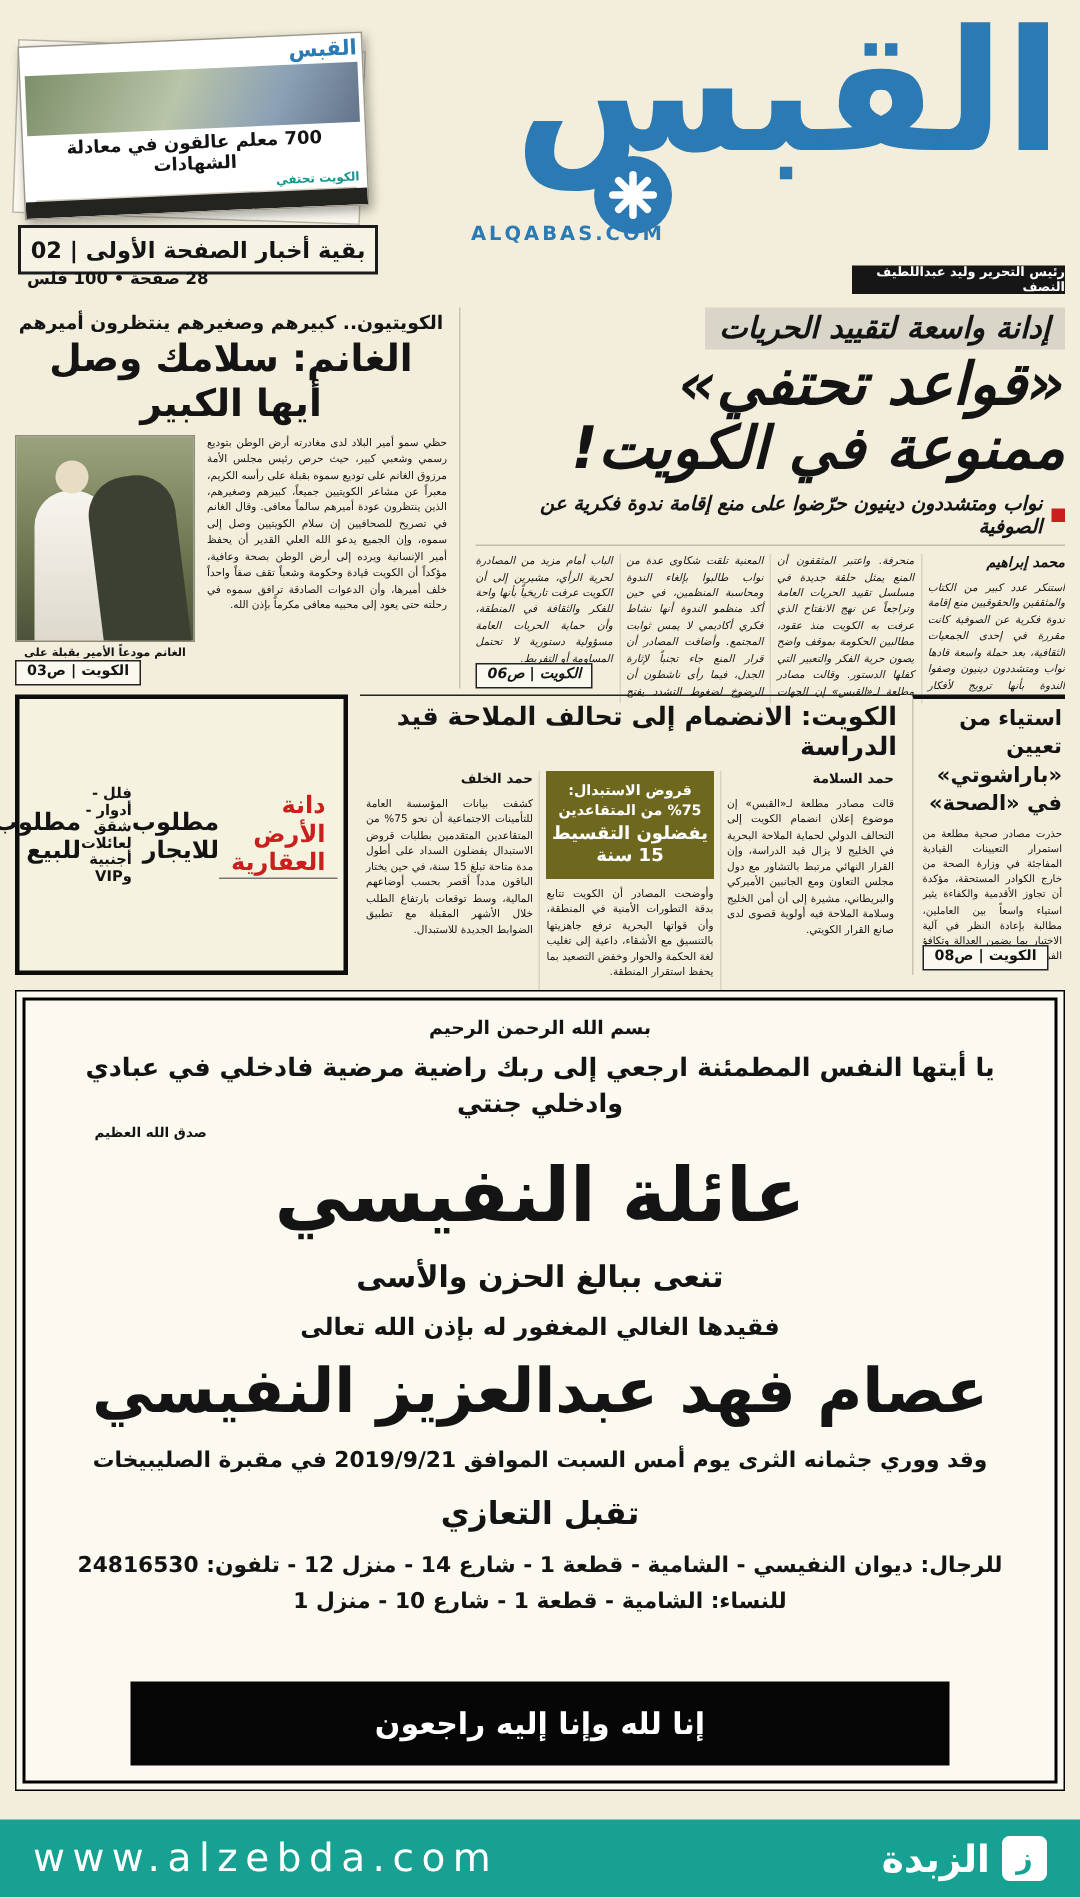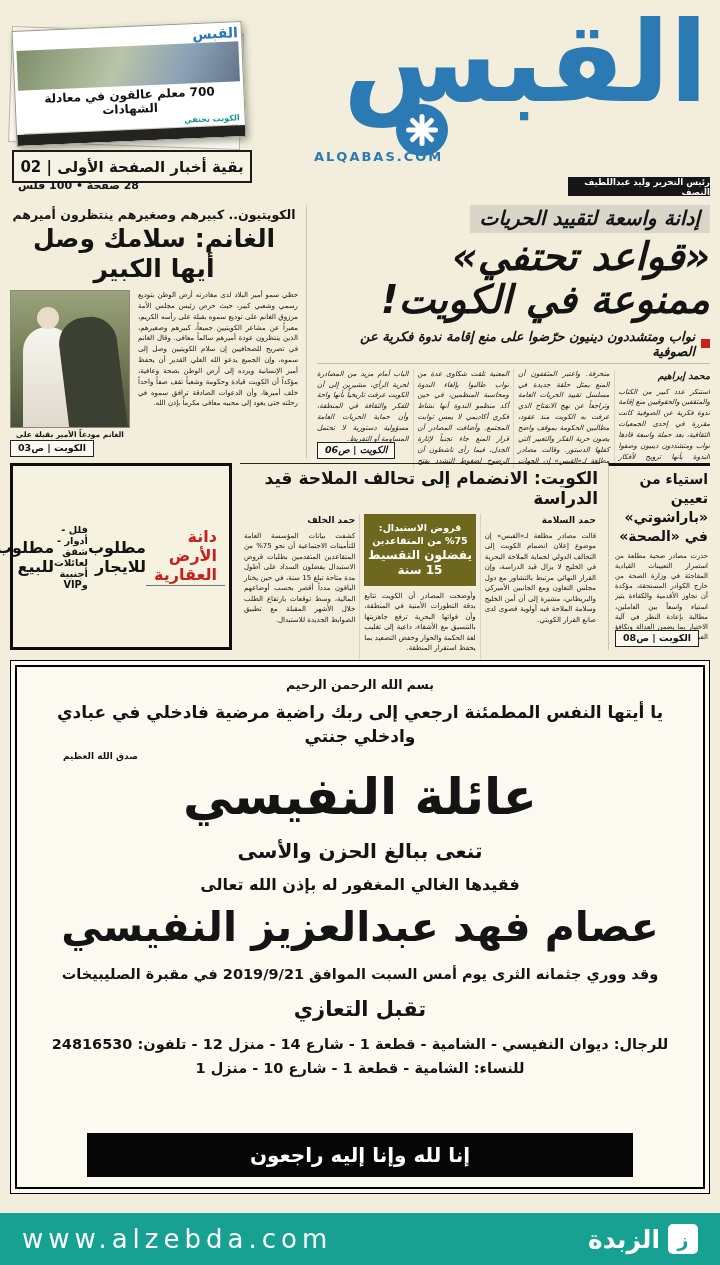--- a/index.html
+++ b/index.html
@@ -108,21 +108,21 @@
   .o-verse{font-size:17px;font-weight:bold;margin-top:9px;padding:0 12px;line-height:1.4;}
   .o-sadaq{font-size:9px;font-weight:bold;text-align:left;padding-left:46px;margin-top:2px;}
   .o-family{font-size:50px;font-weight:bold;margin-top:8px;line-height:1.15;}
   .o-tanaa{font-size:20px;font-weight:bold;margin-top:13px;}
   .o-faqid{font-size:16px;font-weight:bold;margin-top:12px;}
   .o-name{font-size:41px;font-weight:bold;margin-top:10px;line-height:1.15;}
   .o-burial{font-size:14.5px;font-weight:bold;margin-top:15px;}
   .o-taazi{font-size:21px;font-weight:bold;margin-top:15px;}
   .o-men{font-size:14.5px;font-weight:bold;margin-top:15px;}
   .o-women{font-size:14.5px;font-weight:bold;margin-top:8px;}
-  .o-band{position:absolute;left:70px;right:70px;bottom:10px;height:44px;background:#060606;color:#fff;
+  .o-band{position:absolute;left:70px;right:70px;bottom:10px;height:56px;background:#060606;color:#fff;
           display:flex;align-items:center;justify-content:center;font-size:20px;font-weight:bold;}
 
   
   .footer{position:absolute;bottom:0;left:0;width:720px;height:52px;background:#16a192;
           display:flex;align-items:center;justify-content:space-between;padding:0 22px;}
   .f-brand{display:flex;align-items:center;gap:8px;}
   .f-brand-text{color:#fff;font-size:25px;font-weight:bold;}
   .f-brand-icon{width:30px;height:30px;background:#fff;border-radius:5px;color:#16a192;
                 display:flex;align-items:center;justify-content:center;font-weight:bold;font-size:19px;}
   .f-url{direction:ltr;color:#fff;font-size:26px;letter-spacing:5px;}

